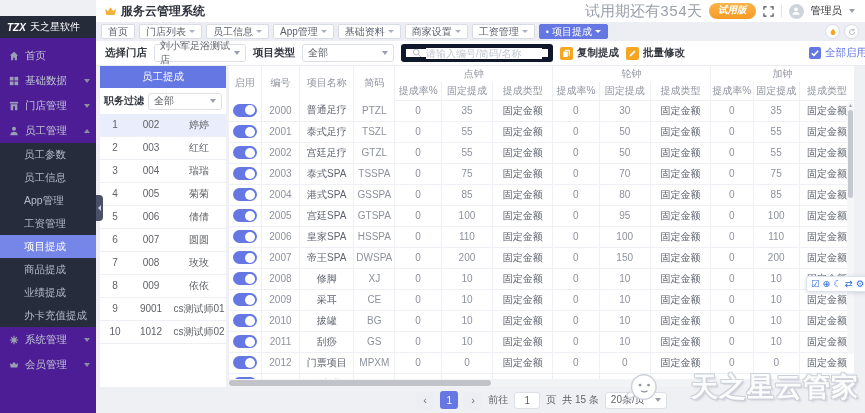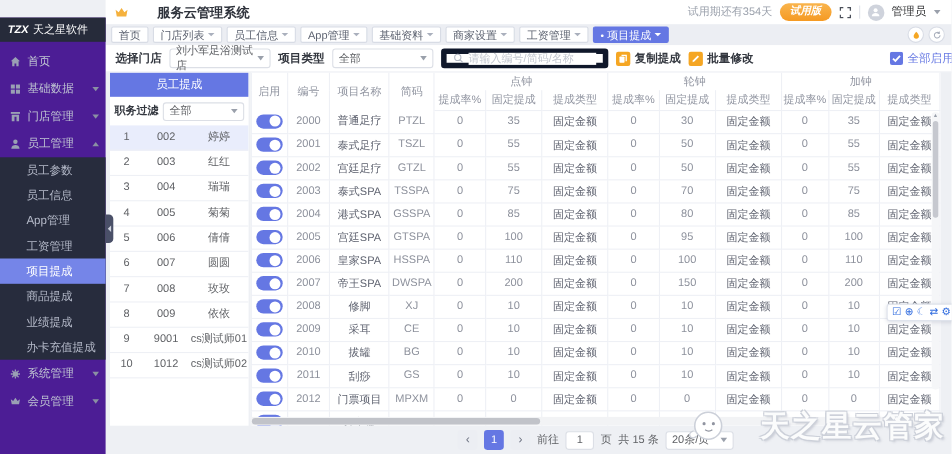--- a/index.html
+++ b/index.html
@@ -16,25 +16,25 @@
   .menu-item .mi-icon { width:11px; height:11px; display:flex; align-items:center; color:#9aa0b4; }
   .mi-label { font-size:10.5px; flex:1; white-space:nowrap; }
   .mi-caret { width:0; height:0; border-left:3px solid transparent; border-right:3px solid transparent; border-top:4px solid #8a90a3; }
   .mi-caret.open { border-top:none; border-bottom:4px solid #8a90a3; }
   .submenu { background:#272c3d; }
   .submenu-item { height:23px; display:flex; align-items:center; padding-left:24px; color:#b5bac9; font-size:10.5px; cursor:pointer; white-space:nowrap; }
   .submenu-item.active { background:#7585e8; color:#fff; }
   .version { position:absolute; bottom:4px; width:100%; text-align:center; color:#80869a; font-size:9px; }
 
   
-  .topbar { position:absolute; left:96px; top:0; width:769px; height:22px; background:#fff; display:flex; align-items:center; padding:0 10px 0 8px; z-index:5;gap:22px; }
+  .topbar { position:absolute; left:96px; top:0; width:769px; height:22px; background:#fff; display:flex; align-items:center; padding:0 10px 0 8px; z-index:5; }
   .crown { color:#f5b13d; display:flex; }
   .sys-title { font-size:12px; color:#2e323b; font-weight:bold; margin-left:4px; }
   .top-right { margin-left:auto; display:flex; align-items:center; gap:7px; }
-  .trial-text { font-size:10px; color:#9aa0ab; }
+  .trial-text { font-size:15px; color:#9aa0ab;font-family:Liberation Mono, monospace; }
   .trial-badge { background:linear-gradient(180deg,#f9b44d,#f59a23); color:#fff; font-size:9.5px; font-weight:bold; font-style:italic; padding:1px 9px 2px; border-radius:9px; }
   .fs-icon { color:#4a4f59; display:flex; cursor:pointer; }
   .top-divider { width:1px; height:12px; background:#e2e4ea; }
   .avatar { width:15px; height:15px; border-radius:50%; background:#cfd3dc; display:flex; align-items:center; justify-content:center; cursor:pointer; }
   .user-name { font-size:10.5px; color:#303133; }
   .caret-down { width:0; height:0; border-left:3.5px solid transparent; border-right:3.5px solid transparent; border-top:4px solid #9aa0ab; }
 
   
   .tabbar { position:absolute; left:96px; top:22px; width:769px; height:19px; background:#eceef3; display:flex; align-items:center; gap:4px; padding-left:5px; }
   .tab { height:15px; background:#fff; border:1px solid #d8dce5; border-radius:2px; color:#5c6270; font-size:10px; display:flex; align-items:center; gap:3px; padding:0 6px; cursor:pointer; white-space:nowrap; }

